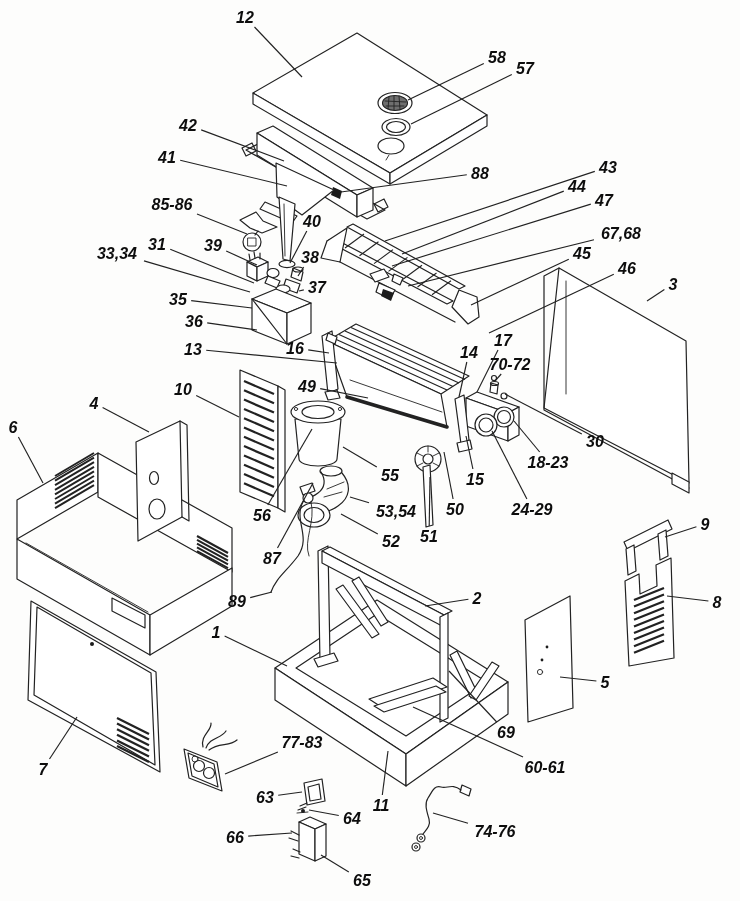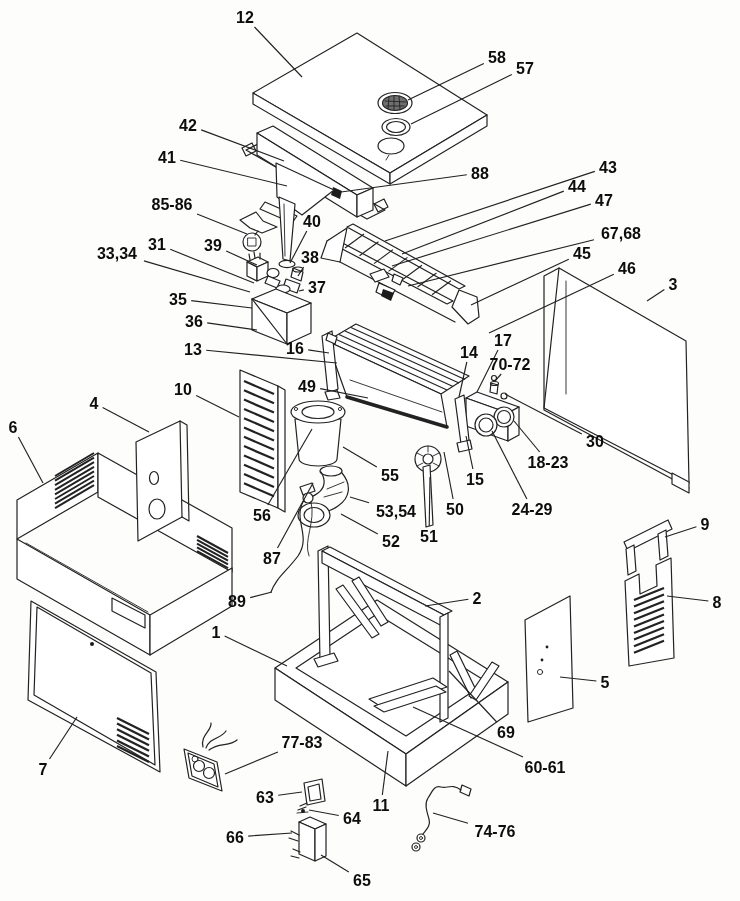--- a/index.html
+++ b/index.html
@@ -1,17 +1,17 @@
 <!DOCTYPE html>
 <html><head>
 <meta charset="utf-8">
 <style>
   html,body{margin:0;padding:0;background:#ffffff;}
   .stage{position:relative;width:740px;height:901px;background:#fdfdfc;overflow:hidden;
-         font-family:"Liberation Sans",sans-serif;}
+         font-family:"Liberation Sans",sans-serif;font-style:italic;}
   svg{display:block}
   .p{fill:#ffffff;stroke:#222;stroke-width:1.2;stroke-linejoin:round;}
   .o{fill:none;stroke:#222;stroke-width:1.2;stroke-linejoin:round;stroke-linecap:round;}
   .thin{stroke-width:0.9;}
   .dark{fill:#1c1c1c;stroke:none;}
   .grid{fill:#6f6f6f;stroke:#222;stroke-width:1.1;}
   .band{stroke:#222;stroke-width:3.6;fill:none;stroke-linecap:round;}
   g[data-slats] line{stroke:#222;}
   text.callout{font-family:"Liberation Sans",sans-serif;font-weight:bold;font-size:16px;
                fill:#0d0d0d;text-anchor:middle;dominant-baseline:central;}

